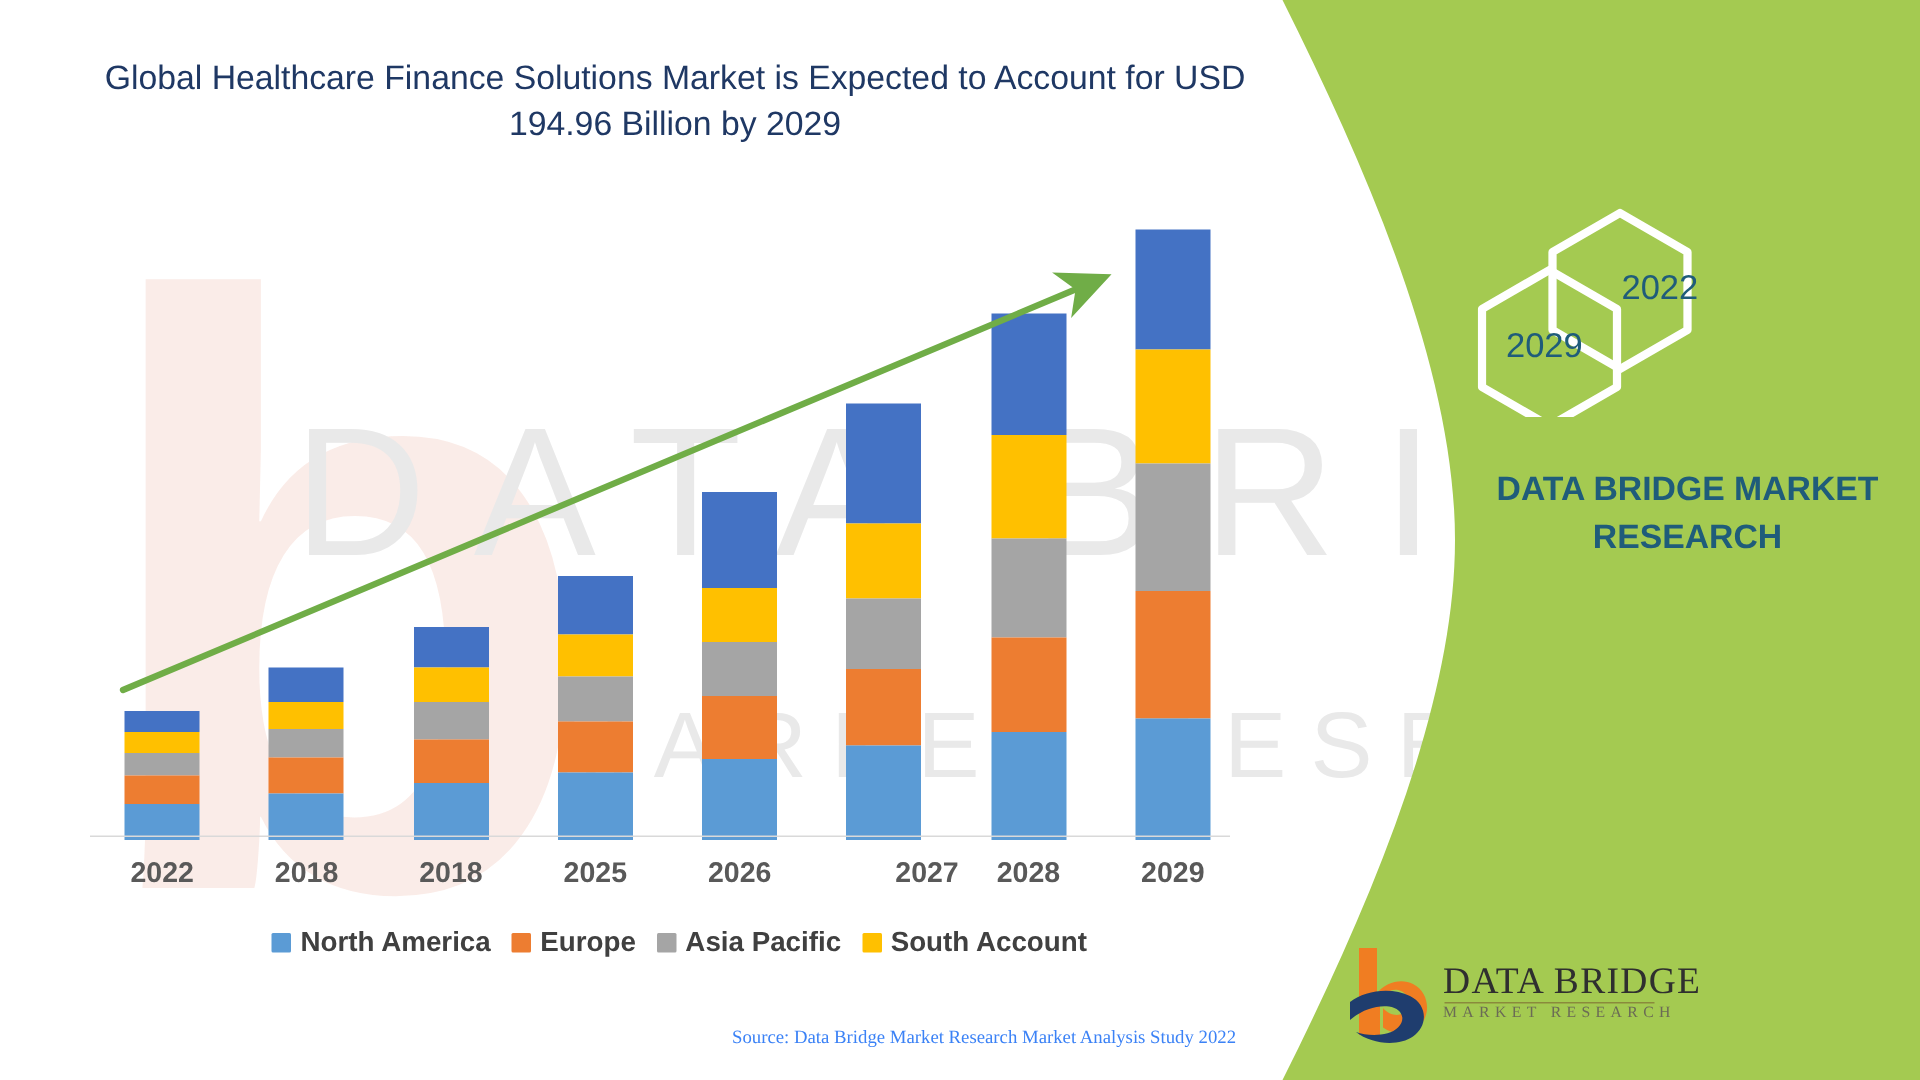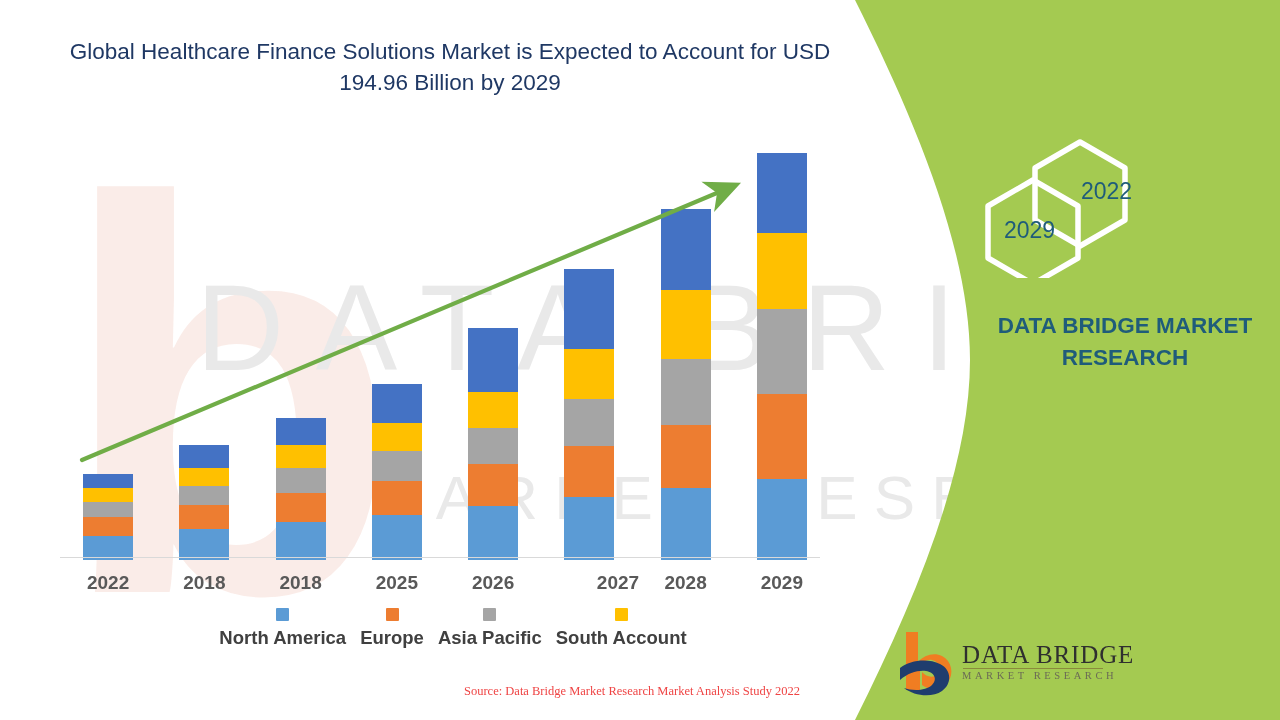--- a/index.html
+++ b/index.html
@@ -53,32 +53,32 @@
   }
 
   
   #arrow{position:absolute;left:0;top:0;width:860px;height:620px;pointer-events:none;}
 
   
   #legend{
     position:absolute;left:58px;top:614px;width:790px;height:28px;
     display:flex;align-items:center;justify-content:center;gap:14px;
   }
-  .leg-item{display:flex;align-items:center;gap:6px;flex-direction:column;}
+  .leg-item{display:flex;align-items:center;gap:6px;}
   .leg-swatch{width:13px;height:13px;display:inline-block;border-radius:1px;}
   .leg-label{font-size:18.5px;font-weight:700;color:#404040;white-space:nowrap;}
 
   
   #footer-left{
     position:absolute;left:58px;top:683px;
     font-family:"Liberation Serif", serif;font-size:13.5px;color:#1a1a1a;white-space:nowrap;
   }
   #footer-right{
-    position:absolute;left:464px;top:684px;
-    font-family:"Liberation Serif", serif;font-size:12.5px;color:#ef4444;white-space:nowrap;
+    position:absolute;left:488px;top:684px;
+    font-family:"Liberation Serif", serif;font-size:12.5px;color:#3b82f6;white-space:nowrap;
   }
 
   
   #green-panel{position:absolute;left:820px;top:0;width:460px;height:720px;}
   #green-title{
     position:absolute;left:862px;top:6px;width:400px;
     color:#ffffff;font-size:20.5px;line-height:29px;font-weight:400;text-align:center;
   }
   #hexes{position:absolute;left:985px;top:138px;width:190px;height:140px;}
   .hex-text{

